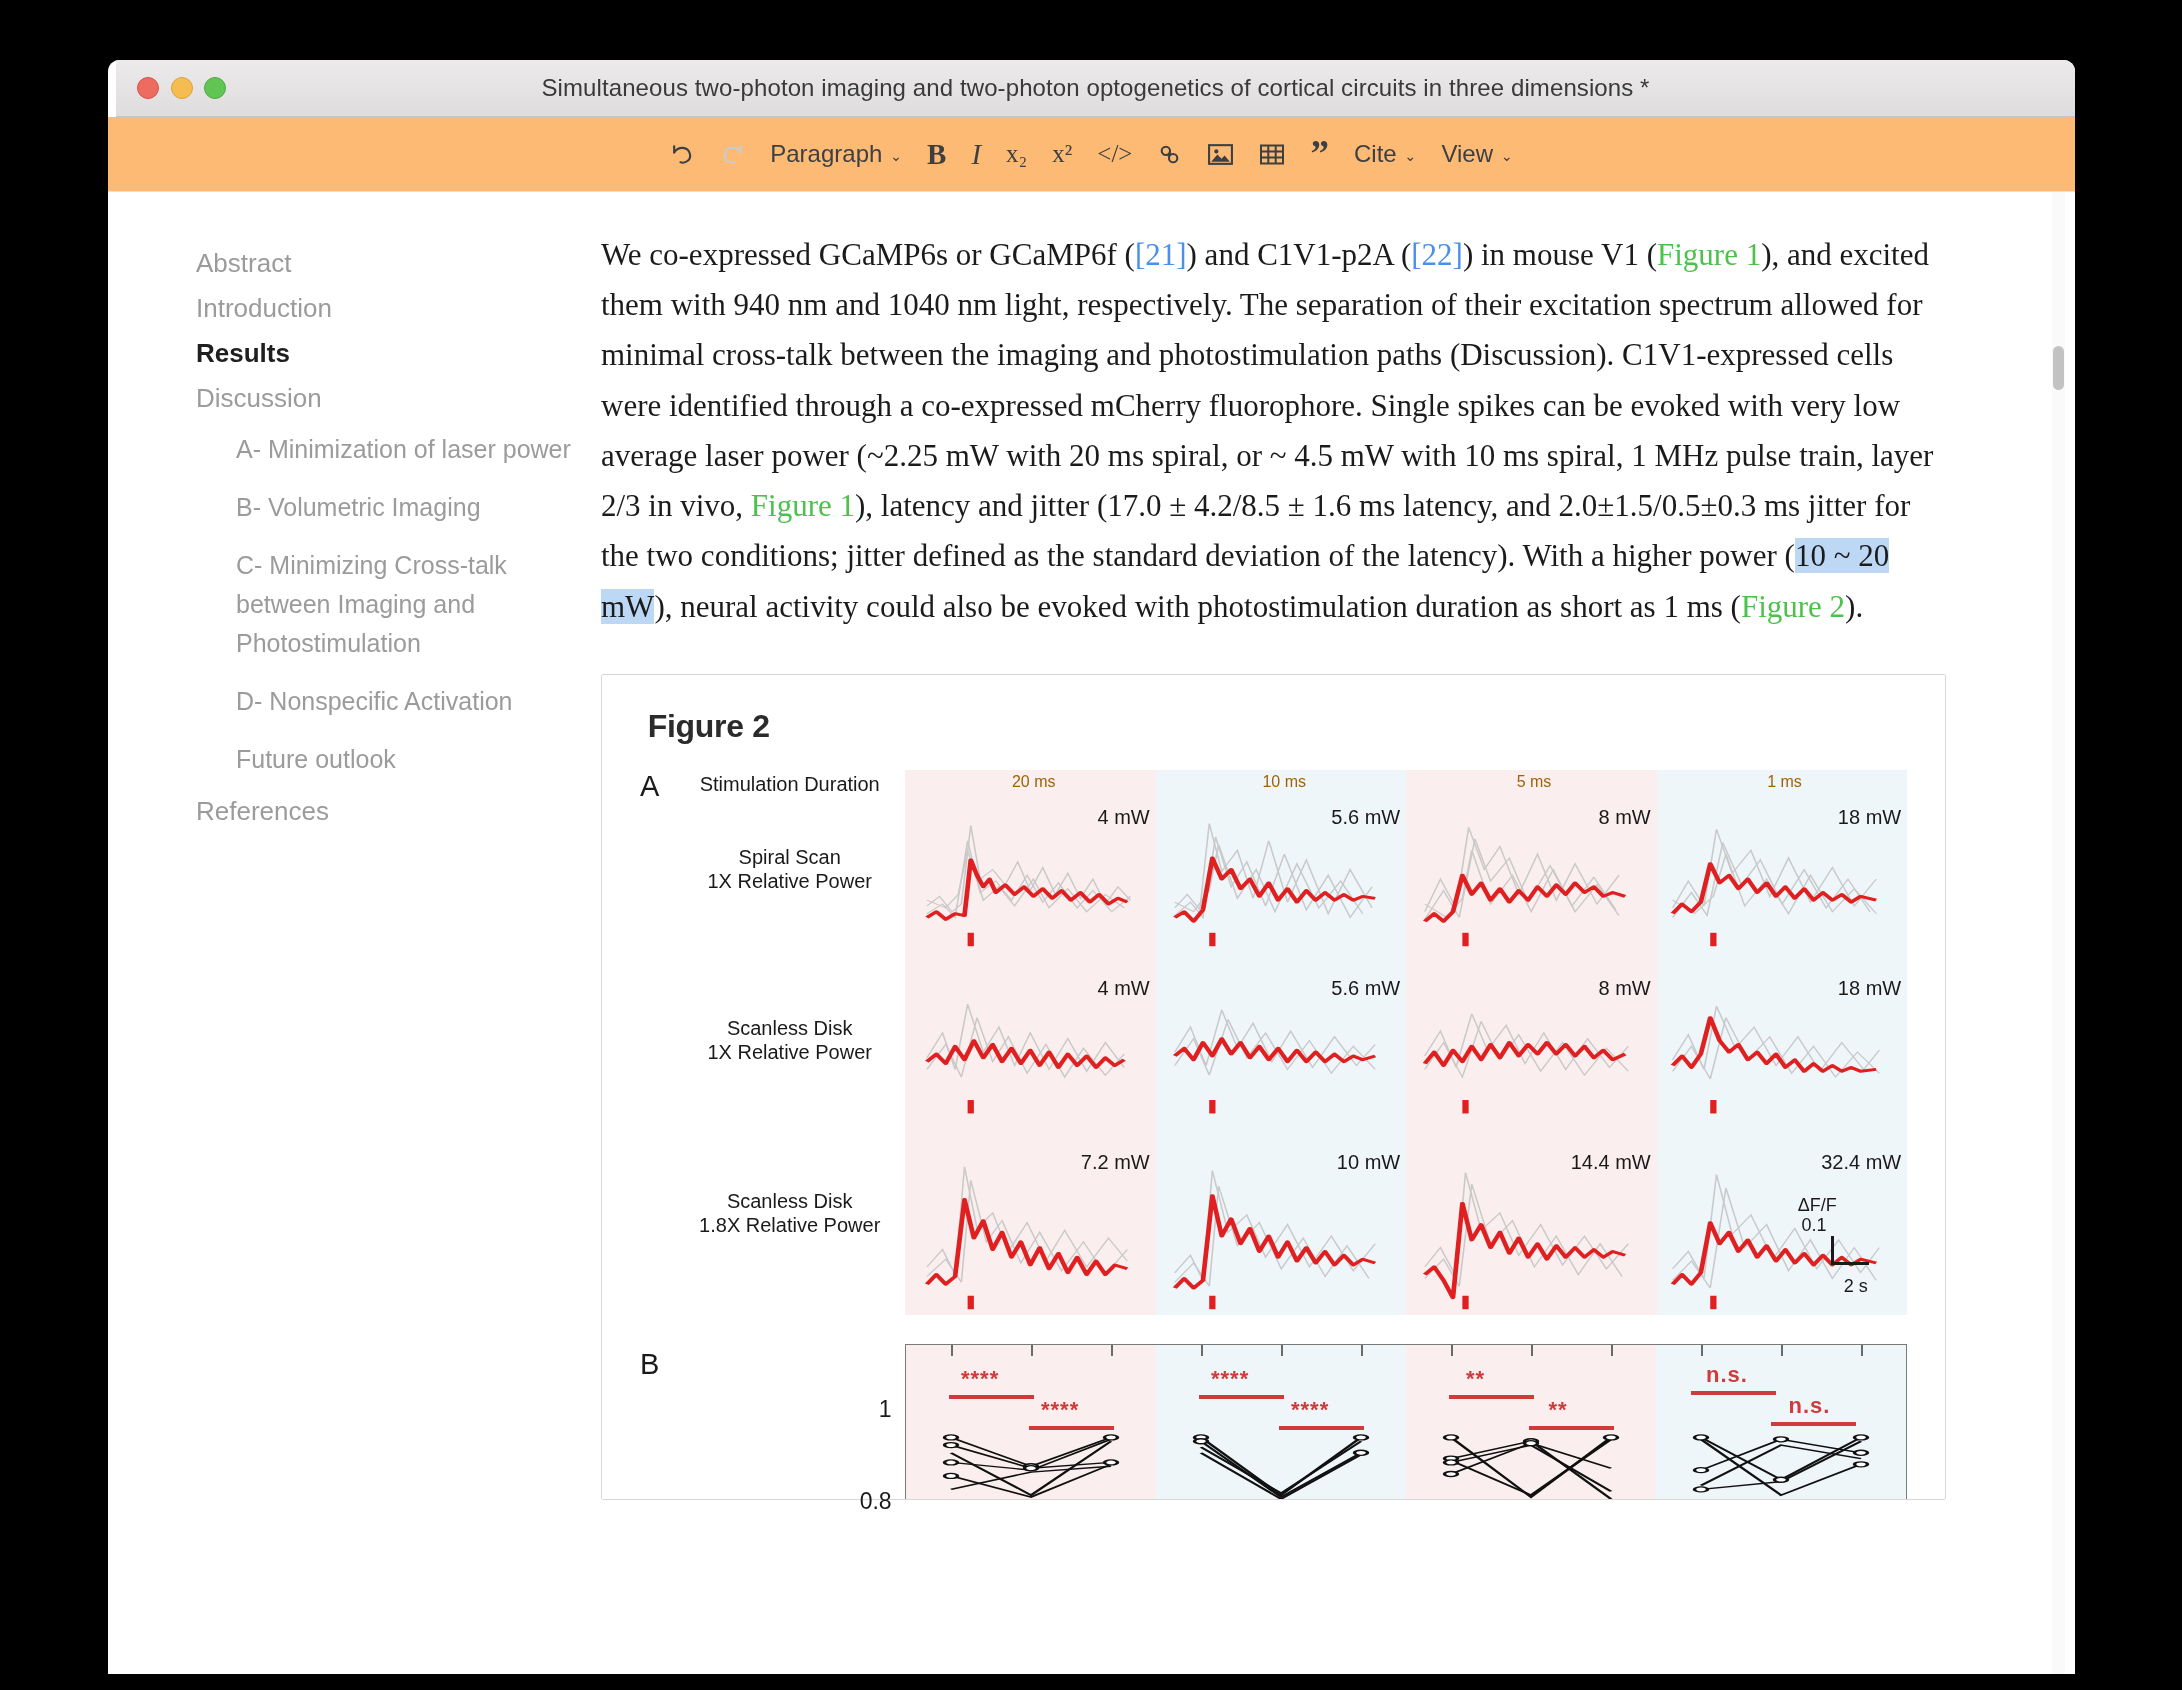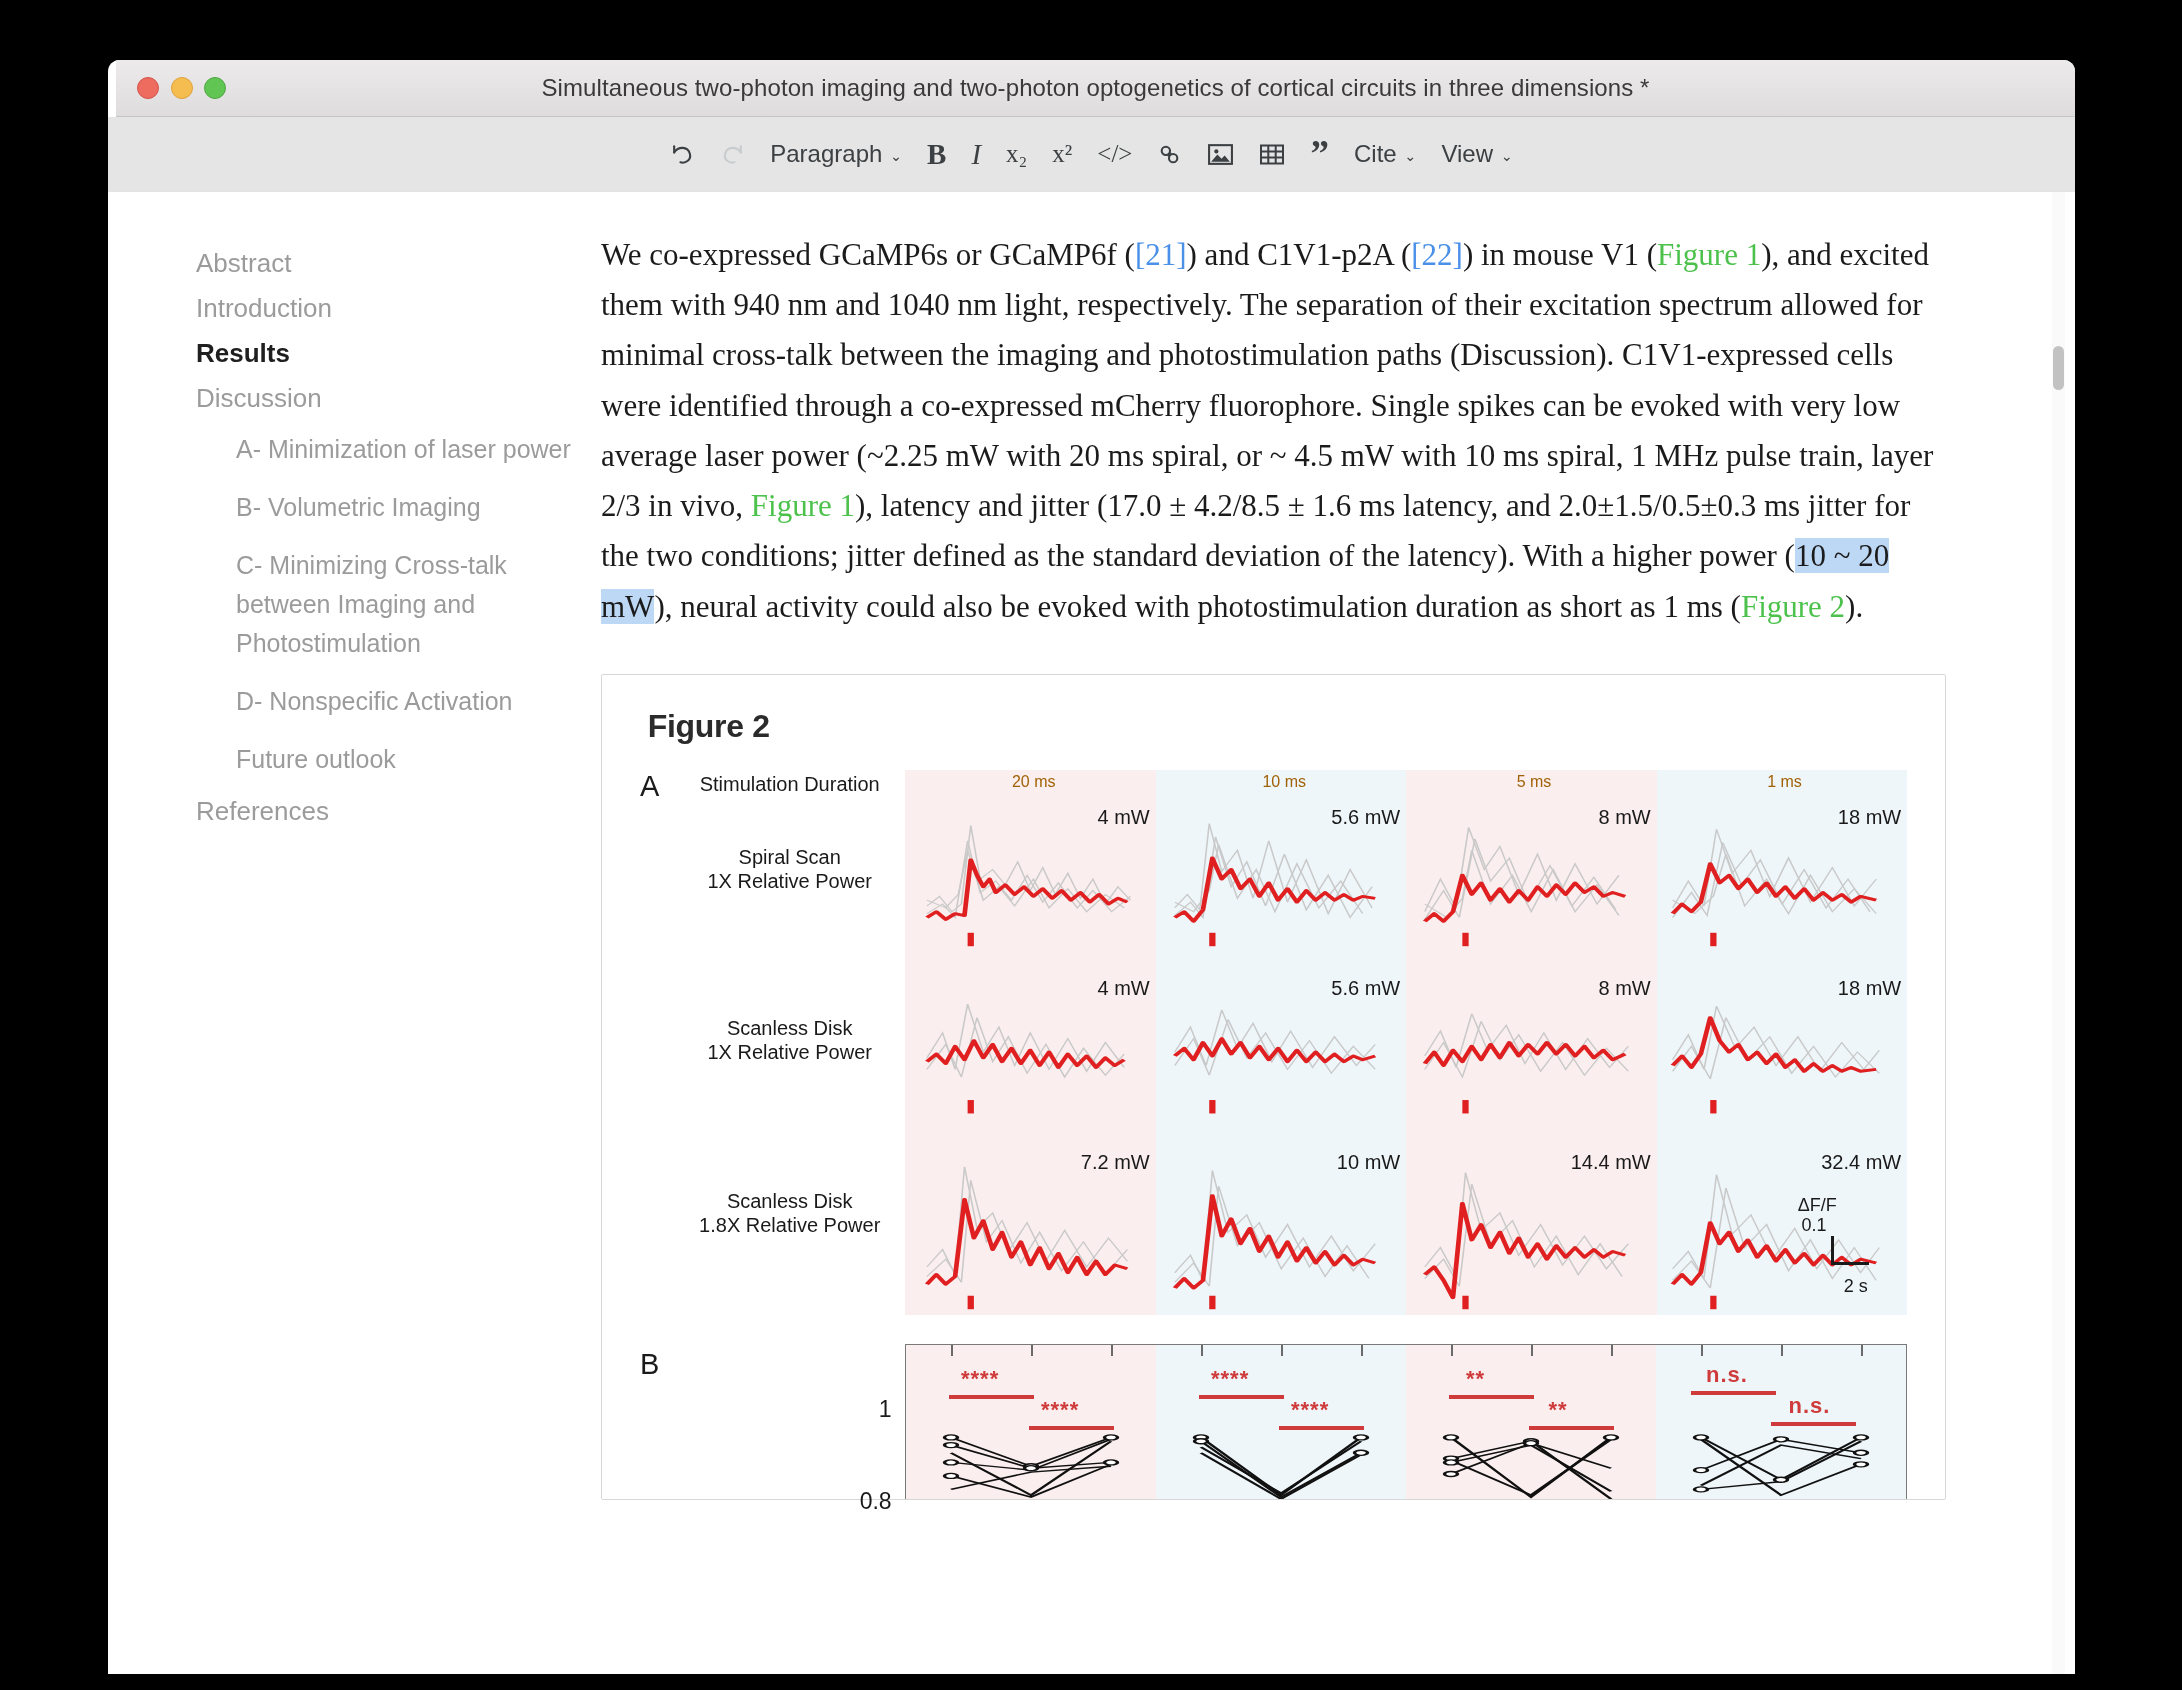--- a/index.html
+++ b/index.html
@@ -24,21 +24,21 @@
   .light.red{background:#ed6b5f;border:1px solid #d6504a;}
   .light.yellow{background:#f5bd4f;border:1px solid #dfa23c;}
   .light.green{background:#61c554;border:1px solid #4da743;}
   #win-title{
     width:100%;text-align:center;font-size:24px;color:#3a3a3a;
     font-family:"Liberation Sans",sans-serif;letter-spacing:0.1px;
   }
 
   
   #toolbar{
-    height:74px;background:#e5e5e5;border-bottom:1px solid #e3e3e3;
+    height:74px;background:#fdba74;border-bottom:1px solid #e3e3e3;
     display:flex;align-items:center;justify-content:center;gap:0;
   }
   .tb{
     display:flex;align-items:center;justify-content:center;
     height:44px;padding:0 12.5px;color:#3c4043;font-size:24px;
     cursor:pointer;user-select:none;white-space:nowrap;
   }
   .tb.disabled{color:#c9ccce;}
   .tb .cap{font-size:24px;font-family:"Liberation Sans",sans-serif;}
   .tb .serif-b{font-family:"Liberation Serif",serif;font-weight:bold;font-size:29px;}

